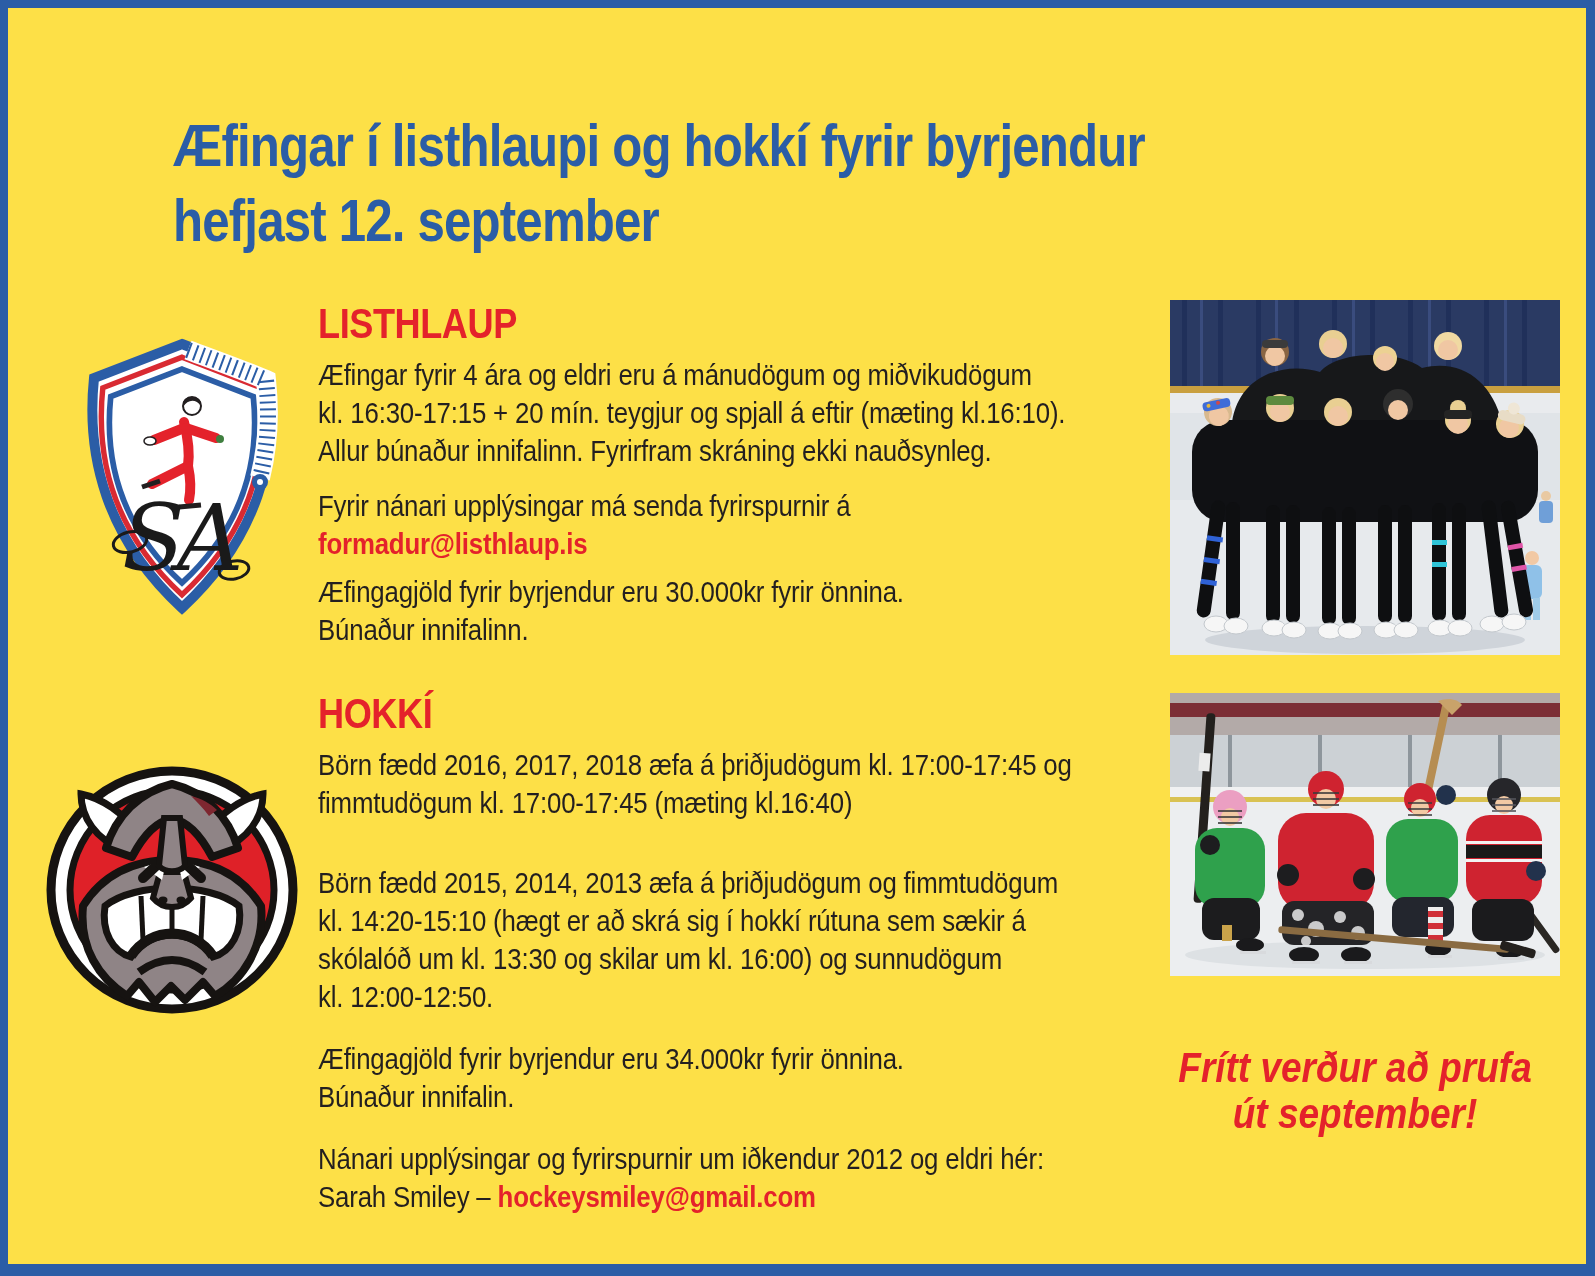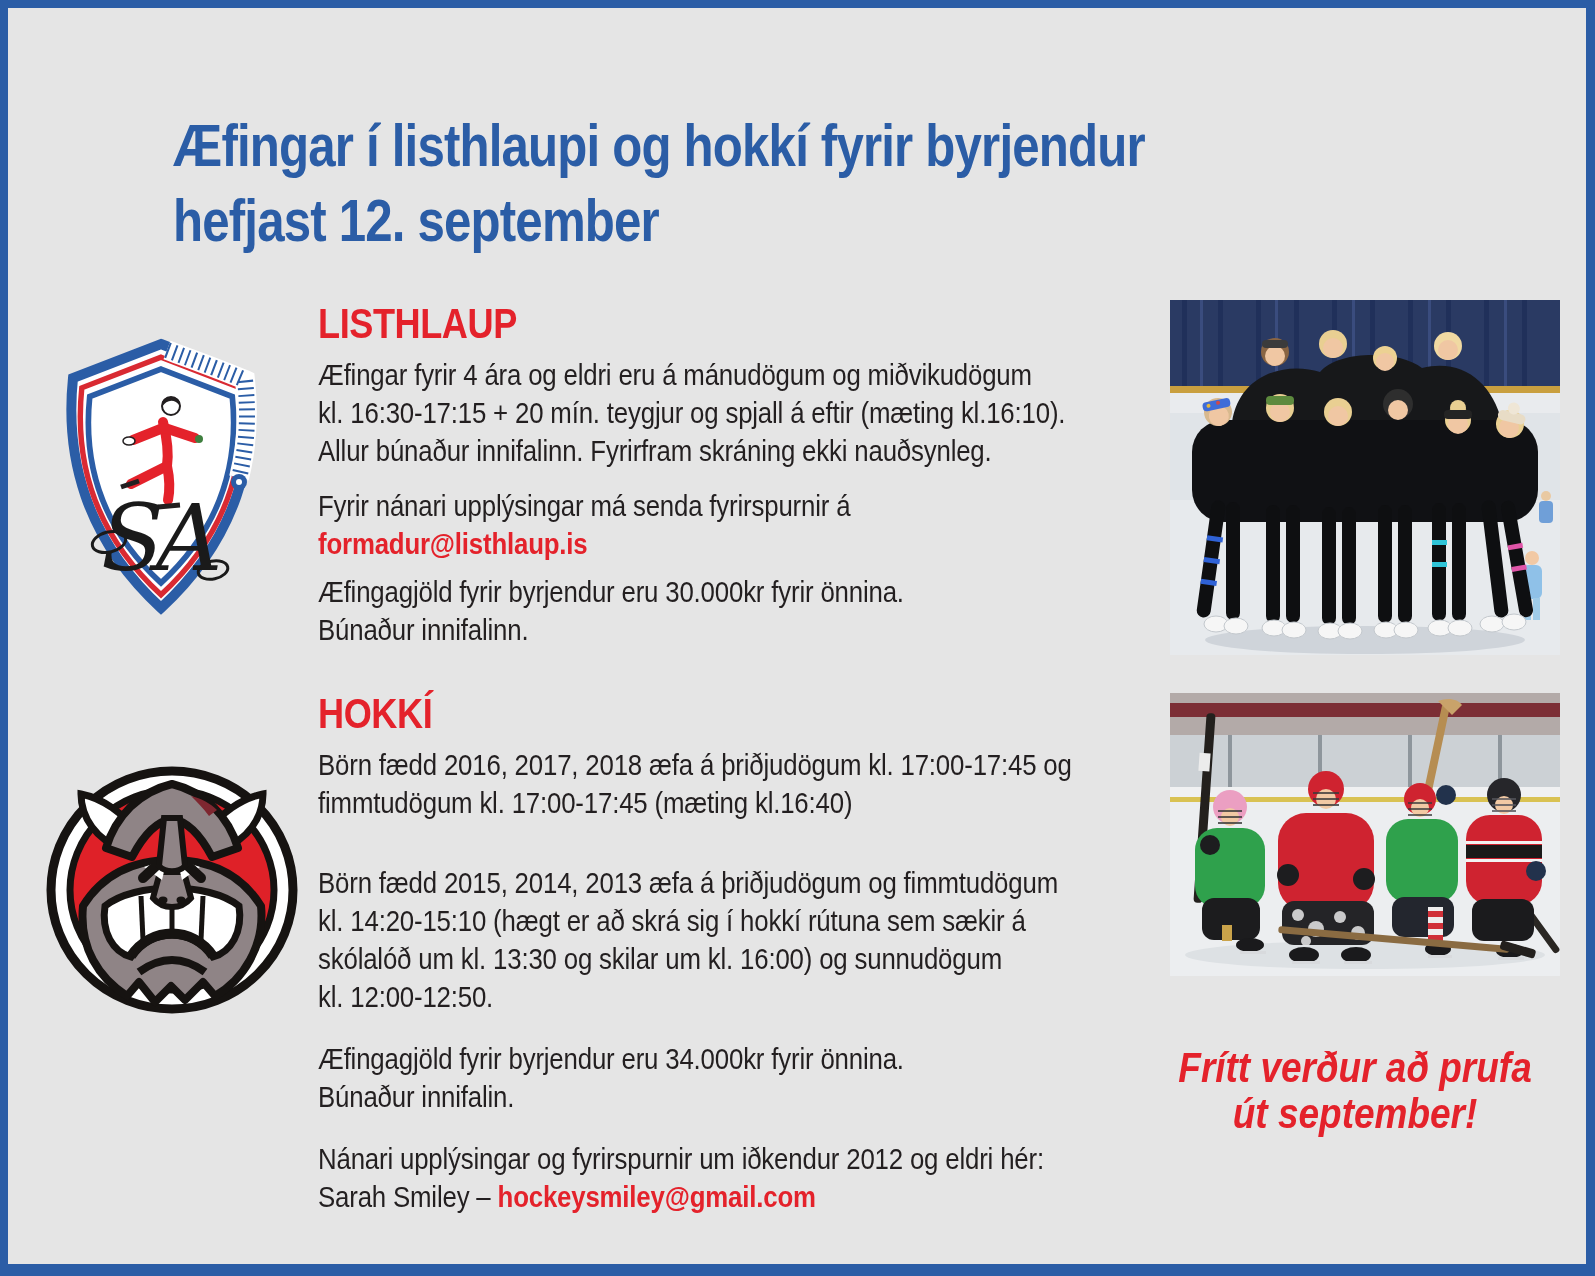--- a/index.html
+++ b/index.html
@@ -1,20 +1,20 @@
 <!DOCTYPE html>
 <html style="--blue: #2b5da6; --red: #e4222b; --text: #231f20;"><head>
 <meta charset="utf-8">
 <style>
   :root{
     --blue:#2b5da6; --red:#e4222b; --text:#231f20;
   }
   html,body{margin:0;padding:0;background:#fff;}
   .page{
-    position:relative; width:1595px; height:1276px; background:#e5e5e5;
+    position:relative; width:1595px; height:1276px; background:#fde047;
     border-style:solid; border-color:var(--blue);
     border-width:8px 9px 12px 8px; box-sizing:border-box;
     font-family:"Liberation Sans", sans-serif; color:var(--text); overflow:hidden;
   }
   .abs{position:absolute;}
   .title{
     left:165px; top:100px; width:1300px; margin:0;
     font-size:60px; line-height:75px; font-weight:bold; color:var(--blue);
     letter-spacing:-1px; white-space:pre-line;
     transform:scaleX(0.82); transform-origin:0 0;
@@ -38,21 +38,21 @@
   .promo{
     left:1102px; top:1036px; width:490px; margin:0; text-align:center;
     font-size:43px; line-height:46px; font-weight:bold; font-style:italic;
     color:var(--red); white-space:pre-line;
     transform:scaleX(0.86); transform-origin:50% 0;
   }
   figure{margin:0; padding:0;}
   .photo{background:#e8eaec; overflow:hidden;}
   .photo-skating{left:1162px; top:292px; width:390px; height:355px;}
   .photo-hockey{left:1162px; top:685px; width:390px; height:283px;}
-  .logo-shield{left:37px; top:326px; width:232px; height:284px;}
+  .logo-shield{left:58px; top:326px; width:232px; height:284px;}
   .logo-viking{left:35px; top:748px; width:258px; height:266px;}
   svg{display:block;}
 </style>
 </head>
 <body>
 
 <div class="page">
 
   <h1 class="abs title">Æfingar í listhlaupi og hokkí fyrir byrjendur
 hefjast 12. september</h1>

